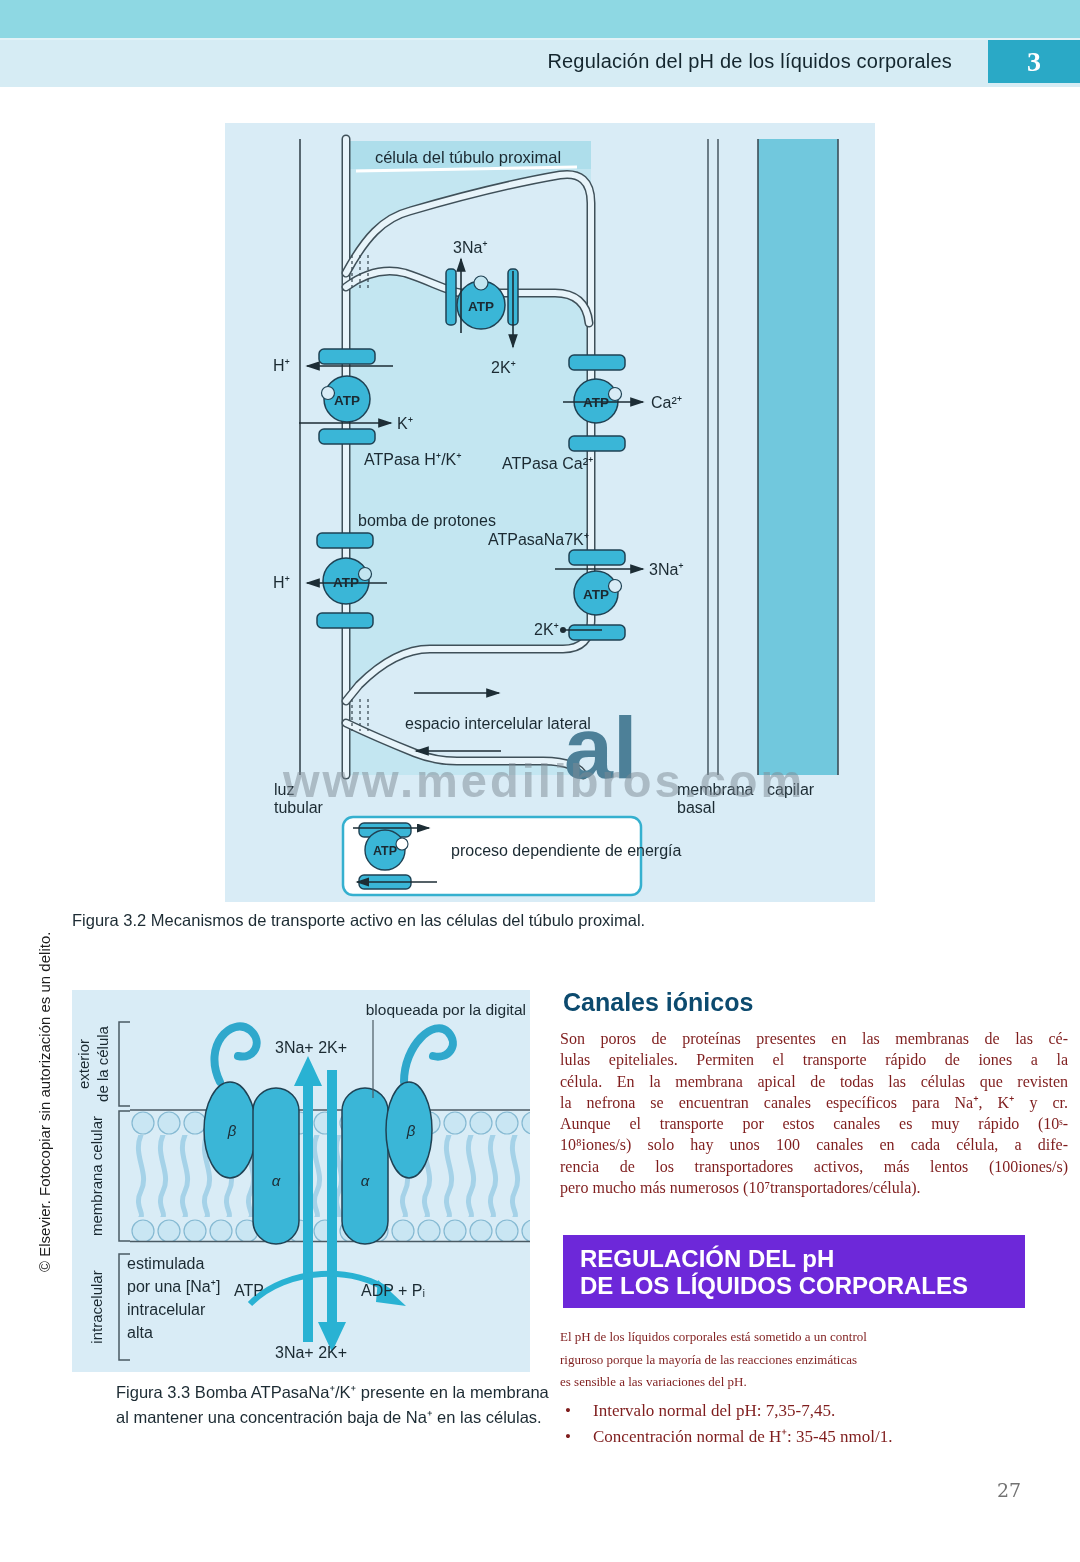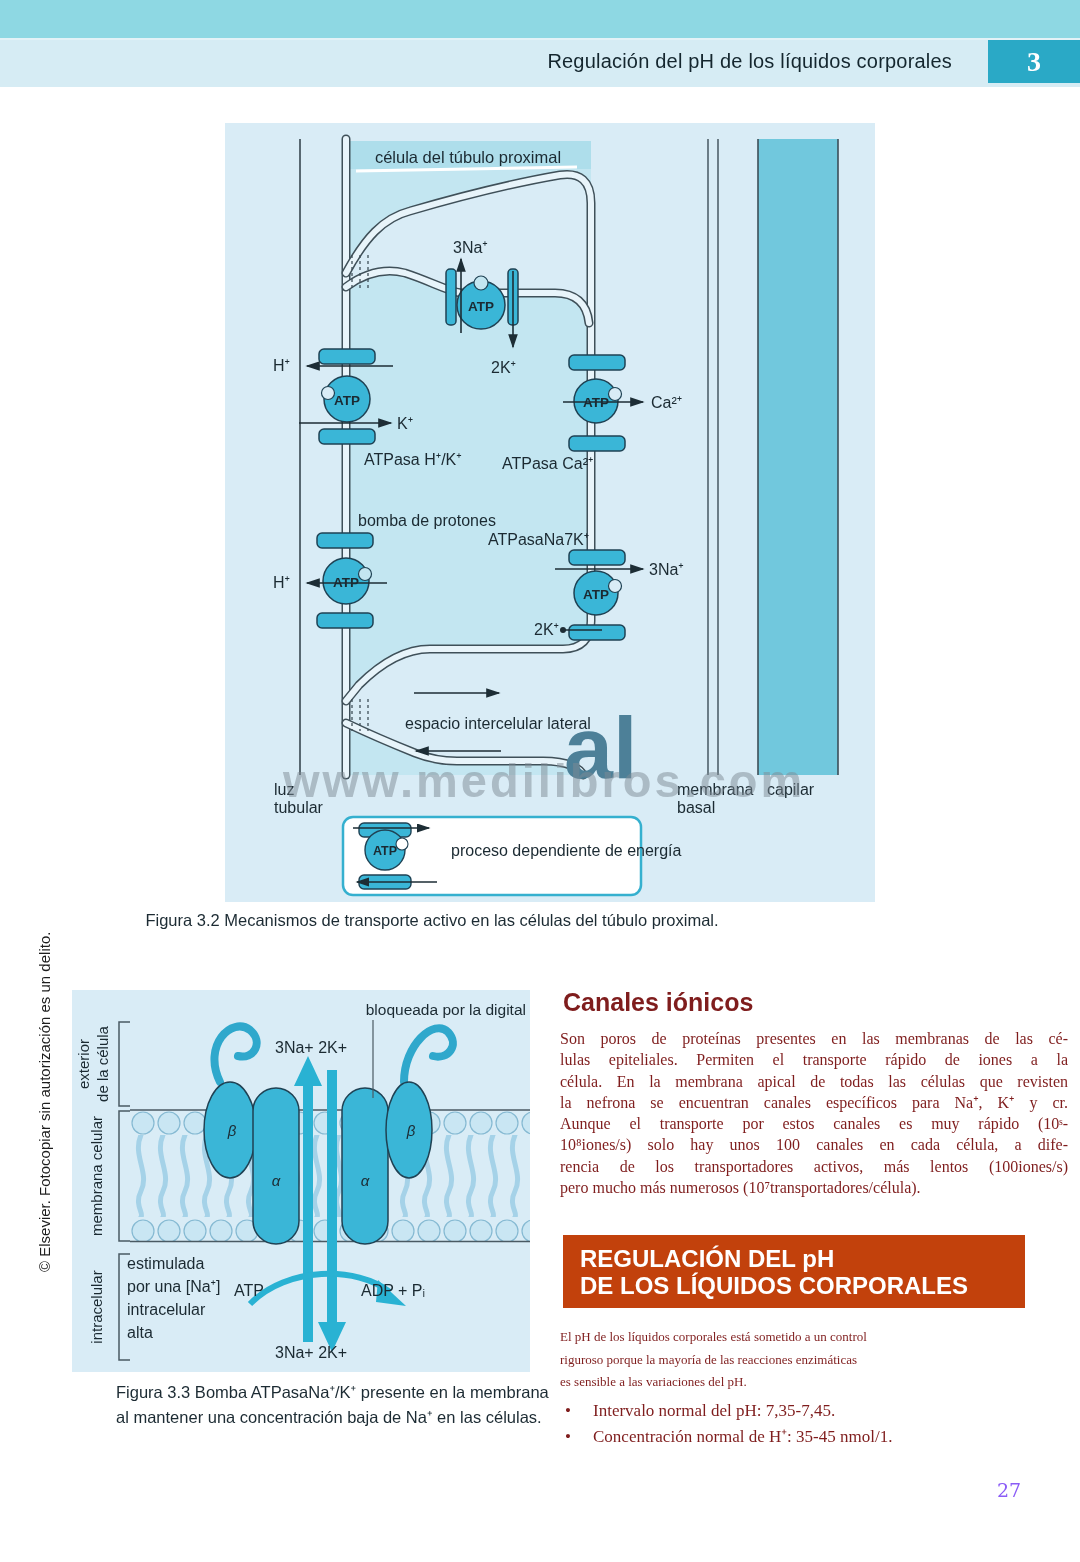--- a/index.html
+++ b/index.html
@@ -18,47 +18,47 @@
     display:flex; align-items:center; justify-content:center; }
 
   
   #fig32 { left:225px; top:123px; }
   #fig33 { left:72px; top:990px; }
 
   svg text { font-family:"Liberation Sans", sans-serif; fill:#1b2a32; }
 
   
   .caption { color:#1c2b33; font-size:16.5px; line-height:25px; }
-  #caption32 { left:72px; top:908px; width:720px;text-align:center; }
+  #caption32 { left:72px; top:908px; width:720px; }
   #caption33 { left:72px; top:1380px; width:505px;margin-left:44px; }
 
   
-  #heading-canales { left:563px; top:988px; font-size:25px; font-weight:600; color:#7f1d1d; }
+  #heading-canales { left:563px; top:988px; font-size:25px; font-weight:600; color:#0c4a6e; }
   .serif { font-family:Liberation Serif, serif; color:#7f1d1d; }
   #para1 { left:560px; top:1028px; width:508px; font-size:16px; }
   #para1 .pline { line-height:21.3px; text-align:justify; text-align-last:justify; white-space:normal; }
   #para1 .pline:last-child { text-align-last:left; }
-  #section-box { left:563px; top:1235px; width:462px; height:73px; background:#c2410c;
+  #section-box { left:563px; top:1235px; width:462px; height:73px; background:#6d28d9;
     color:#ffffff; font-weight:bold; font-size:24px; line-height:27px; padding:10px 0 0 17px; box-sizing:border-box; }
   #para2 { left:560px; top:1326px; width:508px; font-size:13px; }
   #para2 .pline { line-height:22.6px; }
   #bullets { left:563px; top:1398px; width:505px; font-size:17px; }
   #bullets .bline { line-height:26px; padding-left:30px; position:relative; }
   #bullets .bline::before { content:"•"; position:absolute; left:2px; }
 
   
   #watermark { left:283px; top:753px; font-size:47px; font-weight:bold; letter-spacing:3px;
     color:rgba(125,138,148,0.5); }
   #overlay-al { left:564px; top:697px; font-size:88px; font-weight:bold; color:#4d8098; }
 
   
   #copyright { left:36px; top:1272px; width:392px; transform:rotate(-90deg);
     transform-origin:0 0; font-size:15px; color:#1d1d1d; }
 
-  #page-number { left:997px; top:1479px; font-family:"DejaVu Serif", serif; font-size:19px; color:#8b5cf6; }
+  #page-number { left:997px; top:1479px; font-family:"DejaVu Serif", serif; font-size:19px; color:#737373; }
 </style>
 </head>
 <body>
 
 <div id="page">
 
   <div class="abs" id="band-top"></div>
   <div class="abs" id="band-title"></div>
   <div class="abs" id="header-title">Regulación del pH de los líquidos corporales</div>
   <div class="abs" id="chapter-box">

